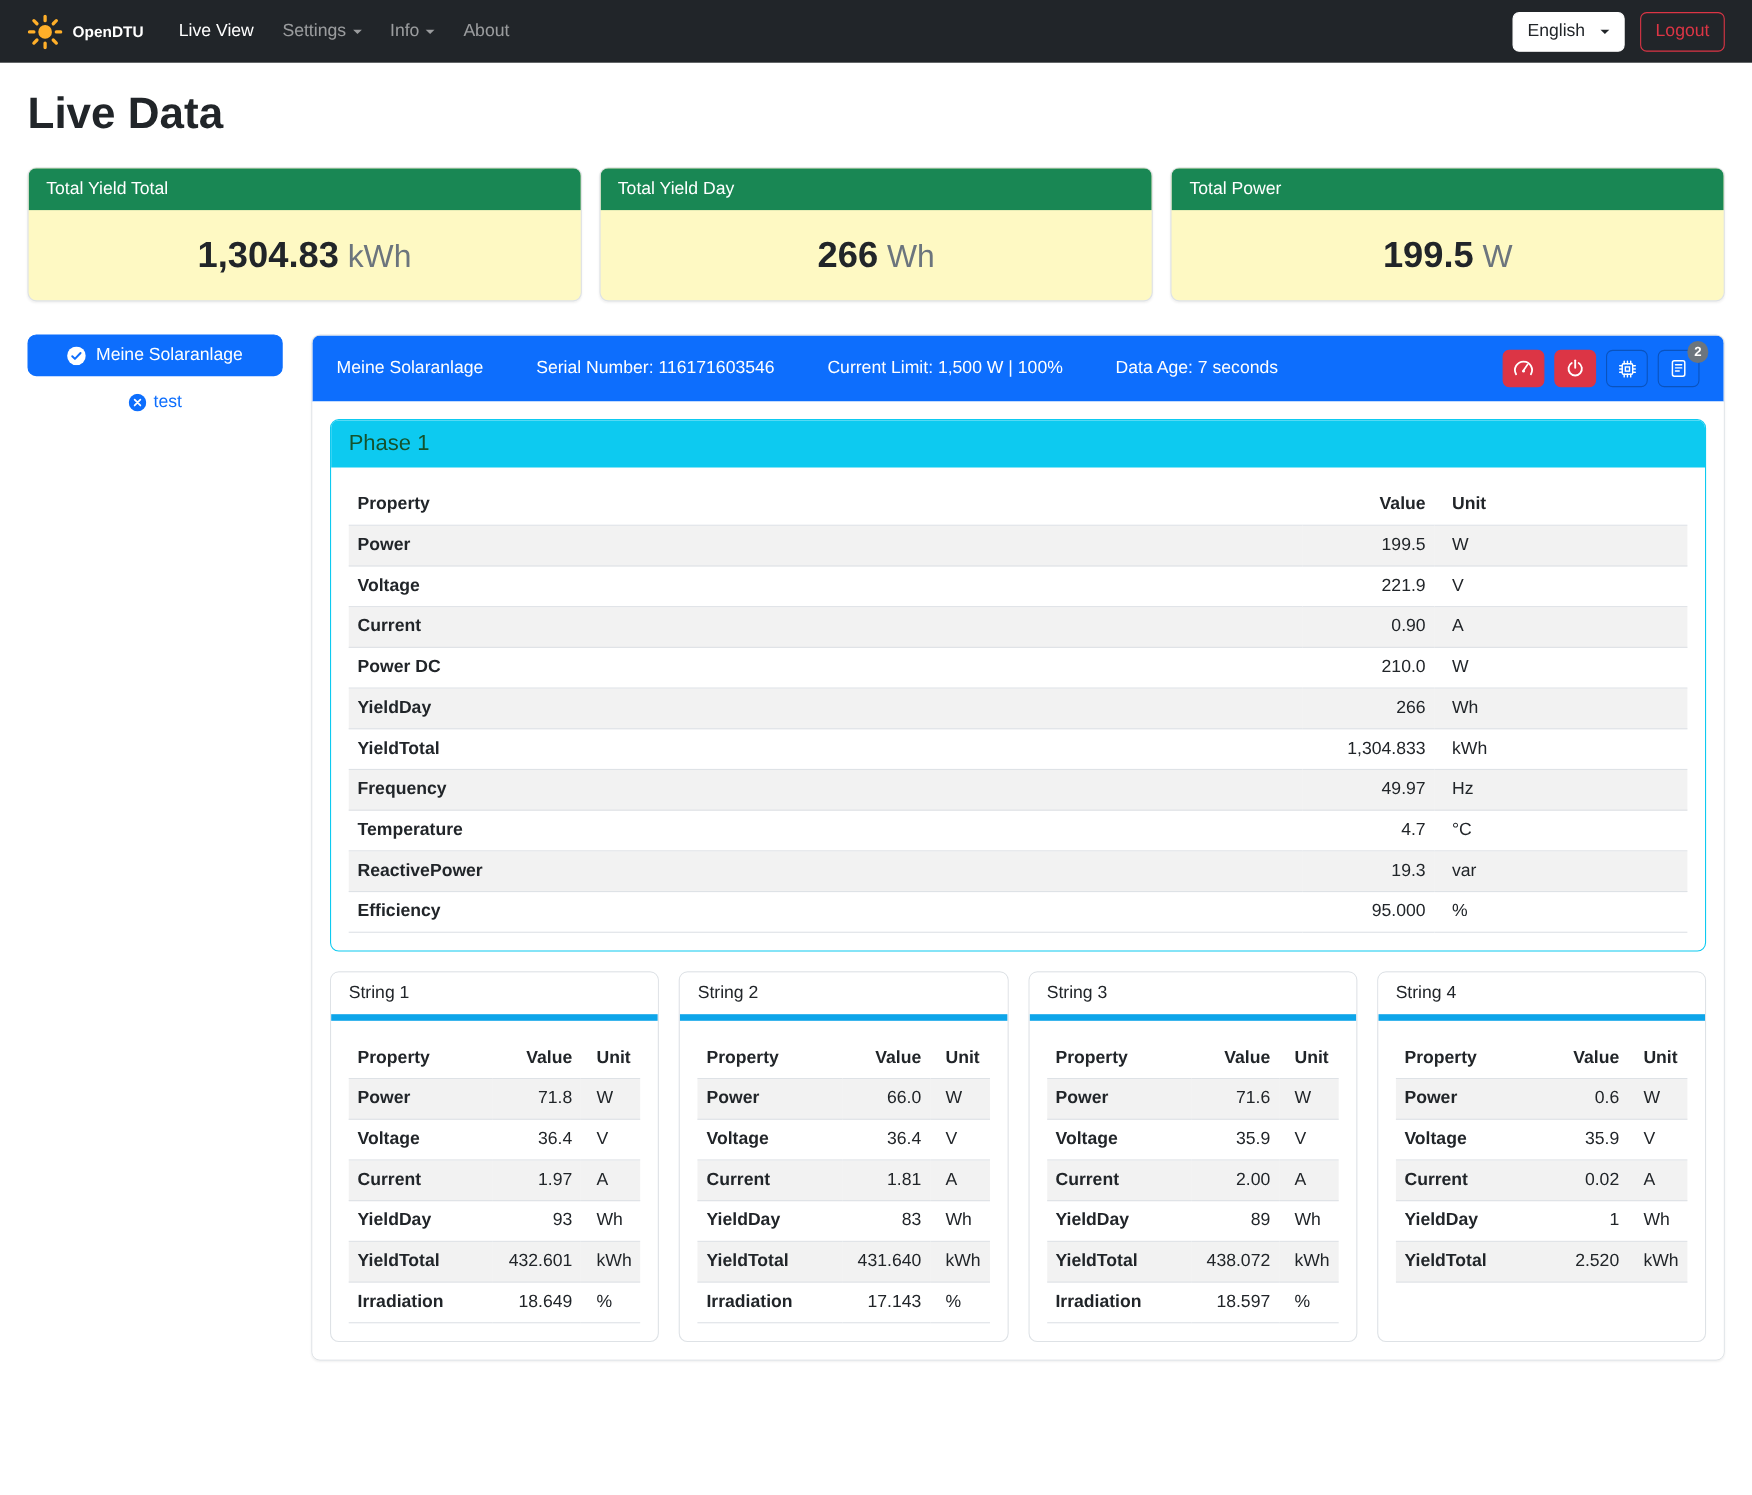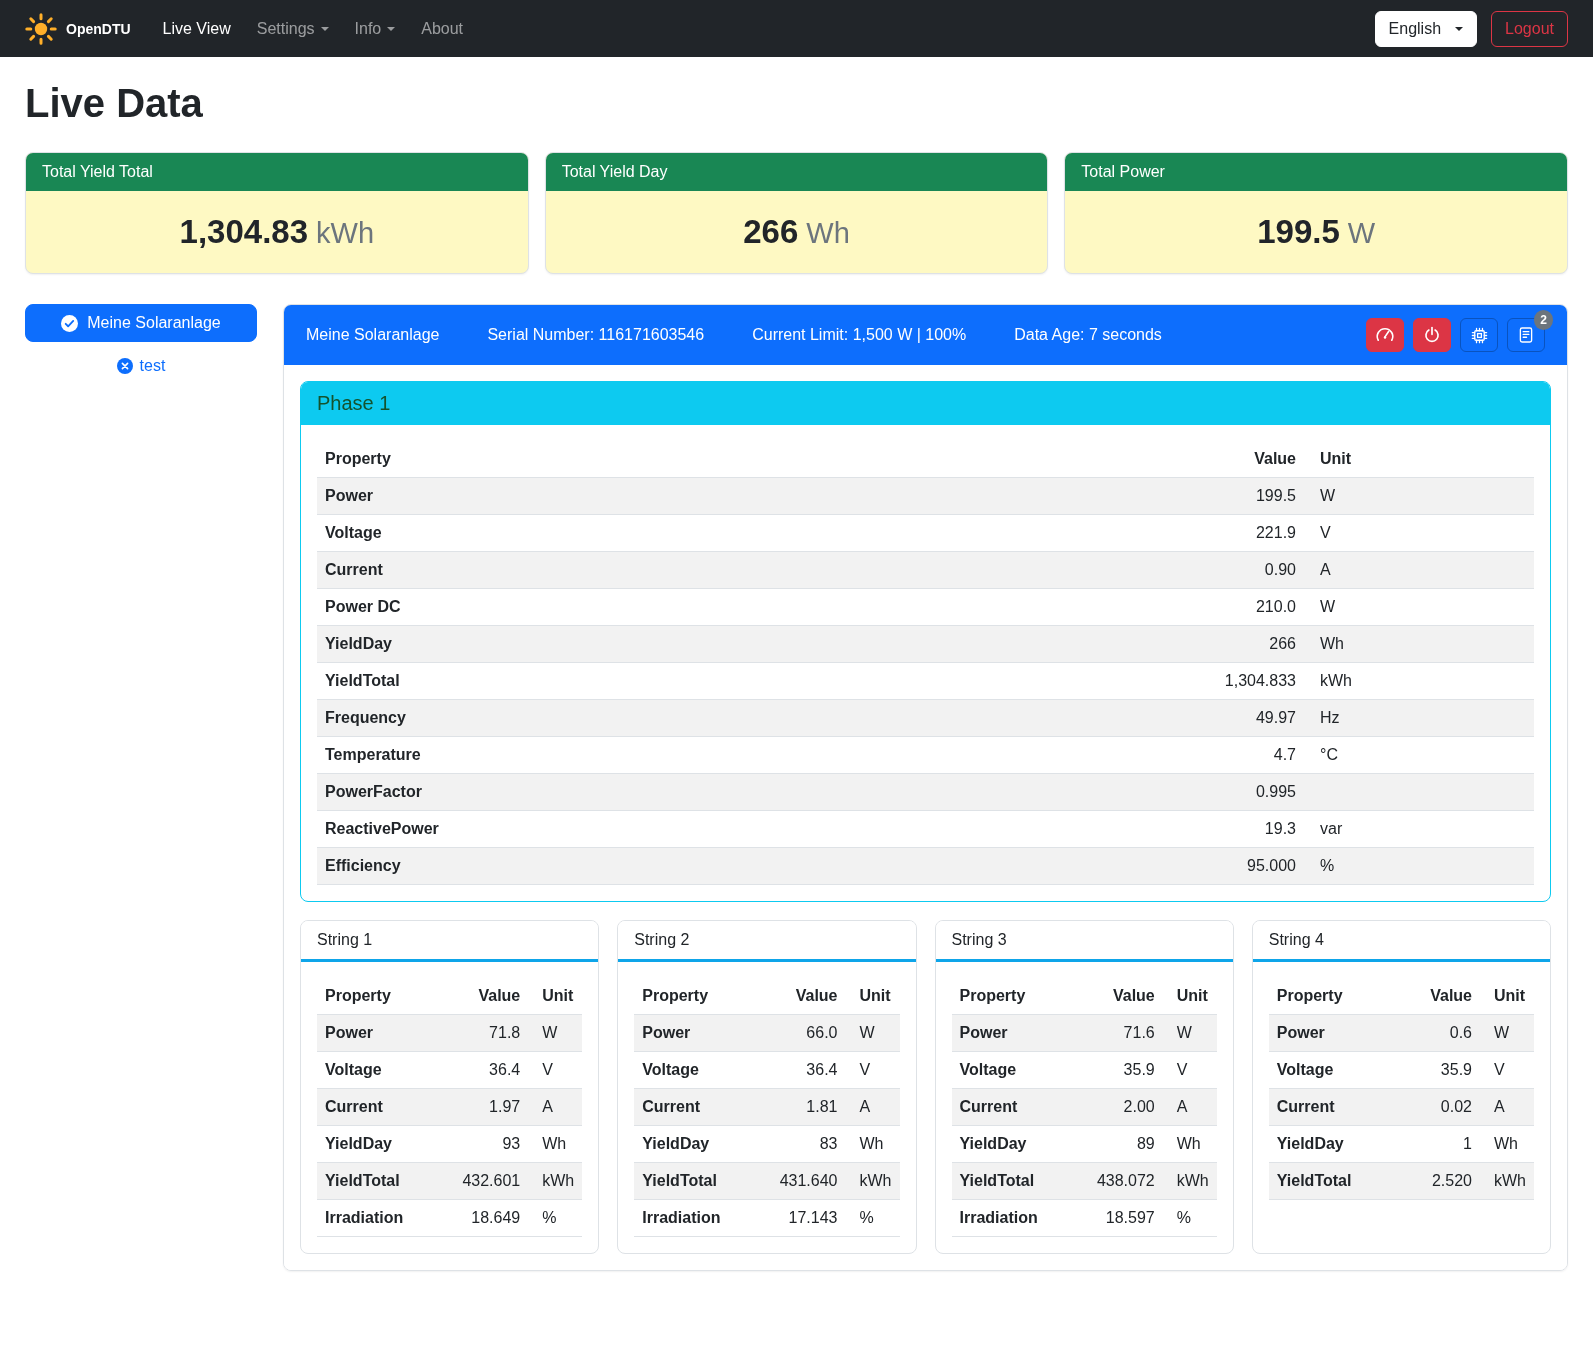--- a/index.html
+++ b/index.html
@@ -55,21 +55,21 @@
   th, td { padding:9px 8px; border-bottom:1px solid #dee2e6; text-align:left; vertical-align:middle; }
   thead th { font-weight:700; }
   tbody th { font-weight:700; }
   tbody tr:nth-child(odd) { background:rgba(0,0,0,.05); }
   .col-val { text-align:right; }
   .phase-bd .col-val { width:120px; }
   .phase-bd .col-unit { width:230px; padding-left:16px; }
 
   .strings-row { display:grid; grid-template-columns:repeat(4,1fr); gap:18px; }
   .string-card { border:1px solid #dee2e6; border-radius:8px; overflow:hidden; background:#fff; display:flex; flex-direction:column; }
-  .string-hd { background:#fff; border-bottom:3px solid #0ea5e9; padding:10px 16px; font-size:16px; }
+  .string-hd { background:#fff; border-bottom:6px solid #0ea5e9; padding:10px 16px; font-size:16px; }
   .string-bd { padding:16px; }
   .string-bd .col-val { width:80px; }
   .string-bd .col-unit { width:52px; padding-left:14px; }
 </style>
 </head>
 <body>
 
 <nav class="navbar">
   <div class="brand">
     <span style="display:flex;">
@@ -248,25 +248,20 @@
                   <th>Frequency</th>
                   <td class="col-val">49.97</td>
                   <td class="col-unit">Hz</td>
                 </tr>
                   <tr>
                   <th>Temperature</th>
                   <td class="col-val">4.7</td>
                   <td class="col-unit">°C</td>
                 </tr>
                   <tr>
-                  <th>PowerFactor</th>
-                  <td class="col-val">0.995</td>
-                  <td class="col-unit"></td>
-                </tr>
-                  <tr>
                   <th>ReactivePower</th>
                   <td class="col-val">19.3</td>
                   <td class="col-unit">var</td>
                 </tr>
                   <tr>
                   <th>Efficiency</th>
                   <td class="col-val">95.000</td>
                   <td class="col-unit">%</td>
                 </tr>
                 </tbody>

